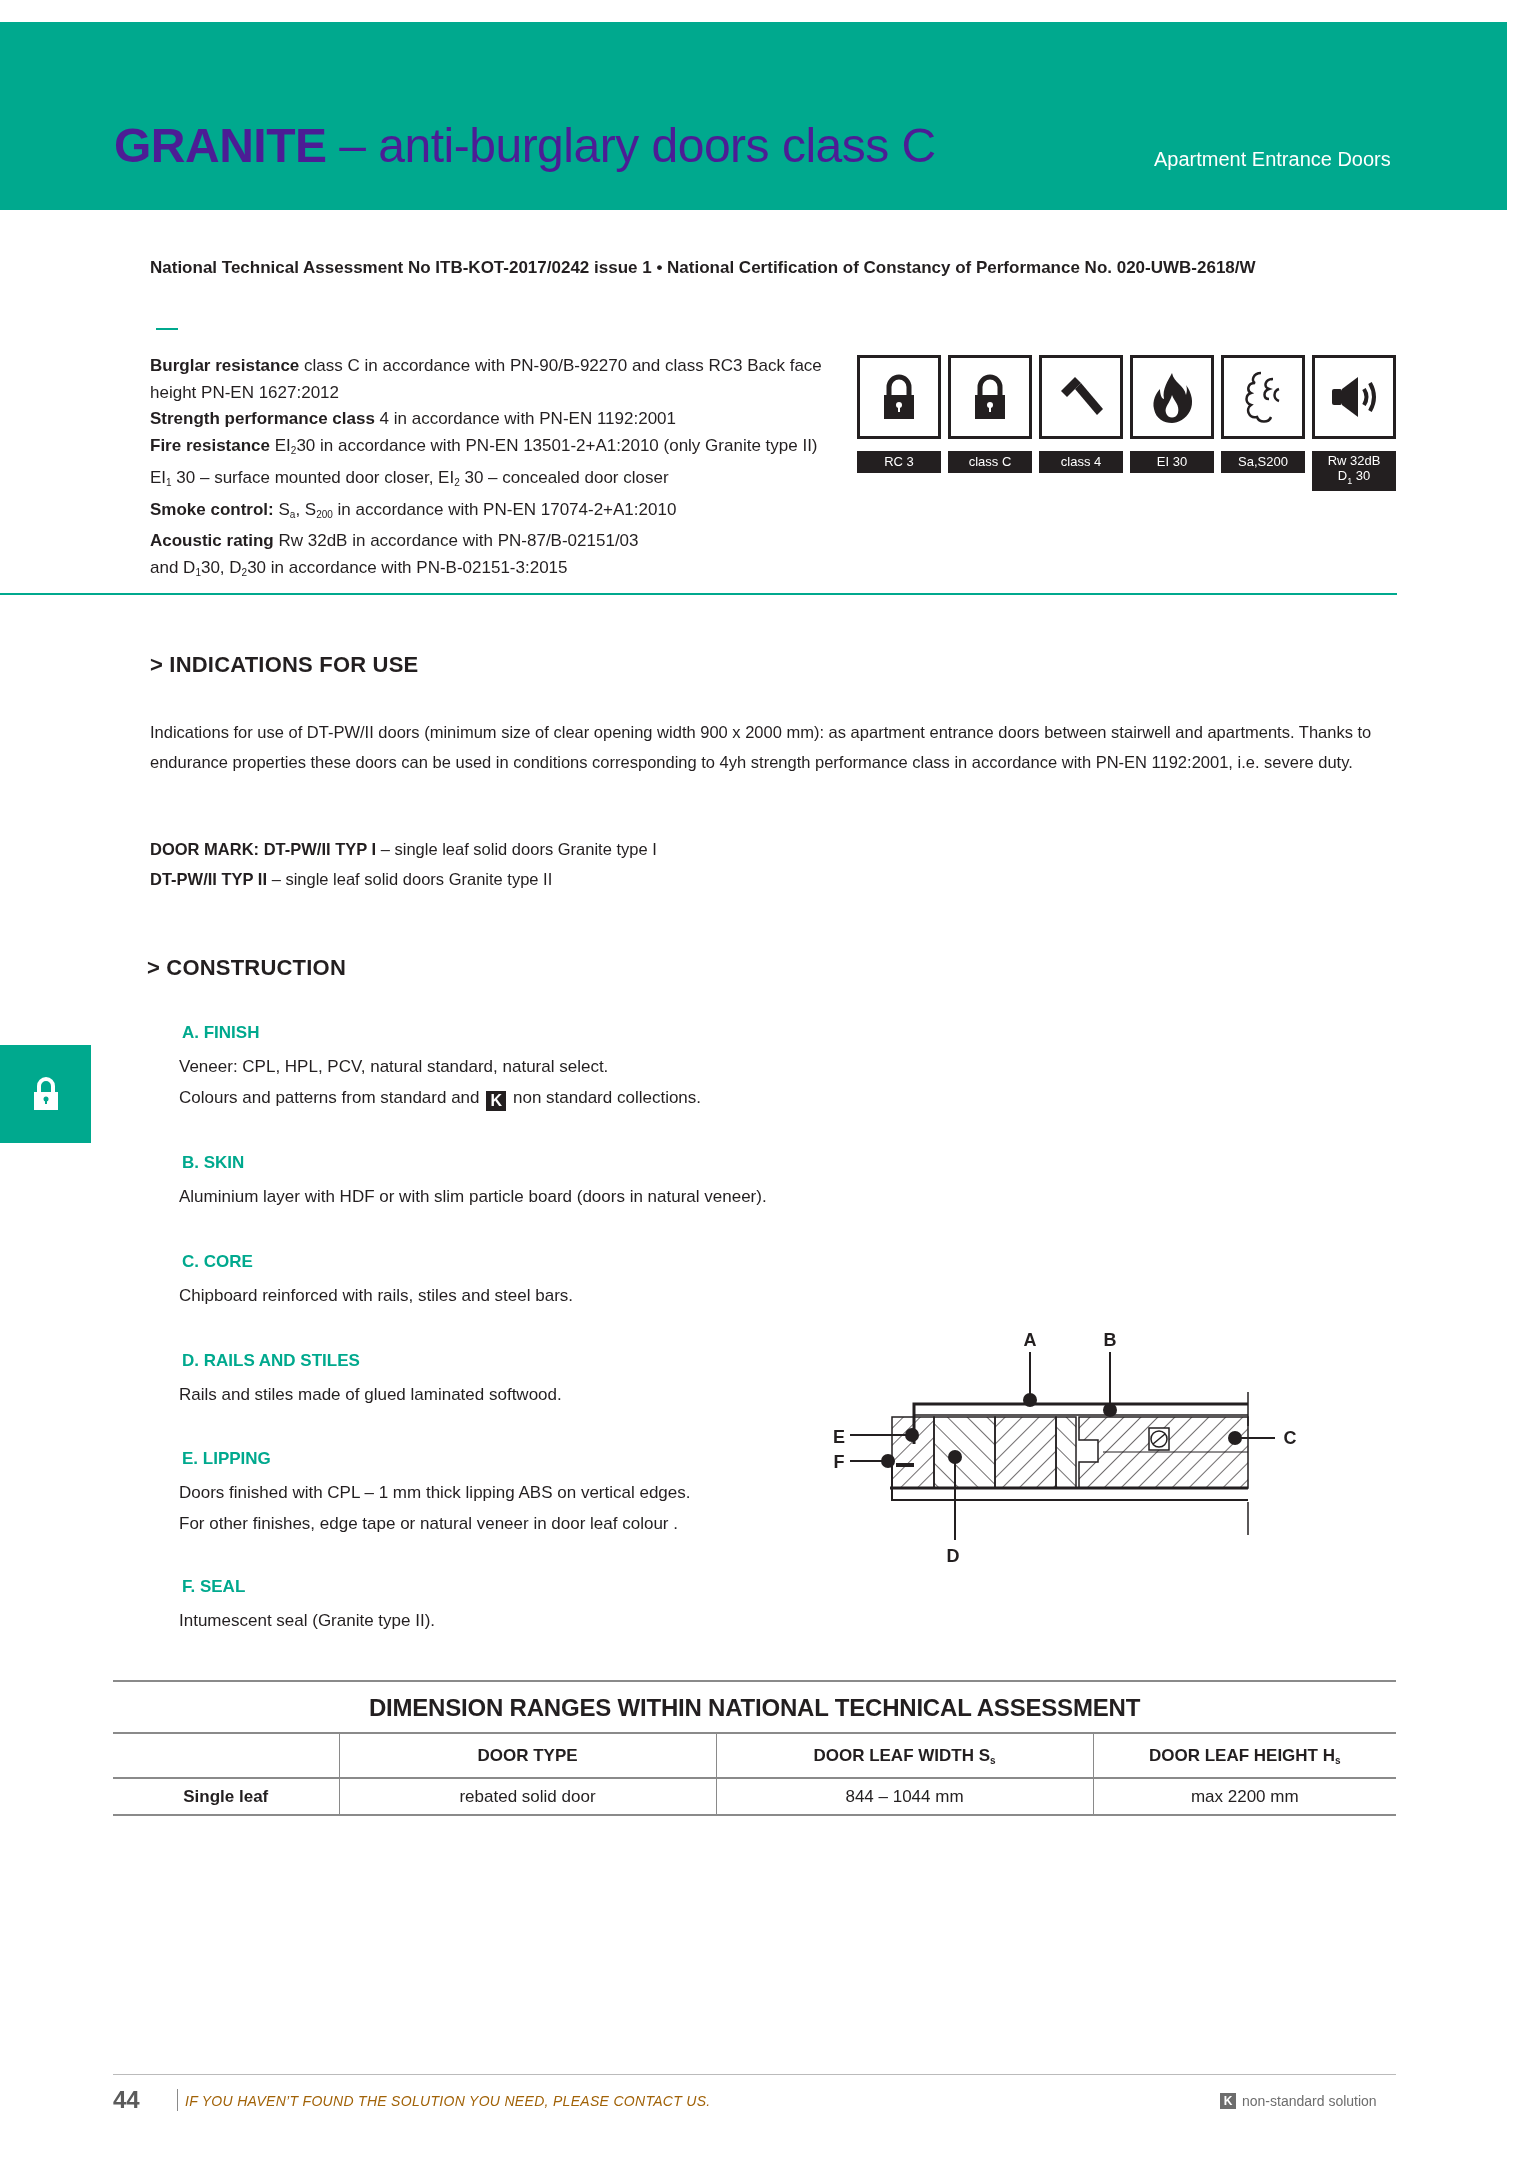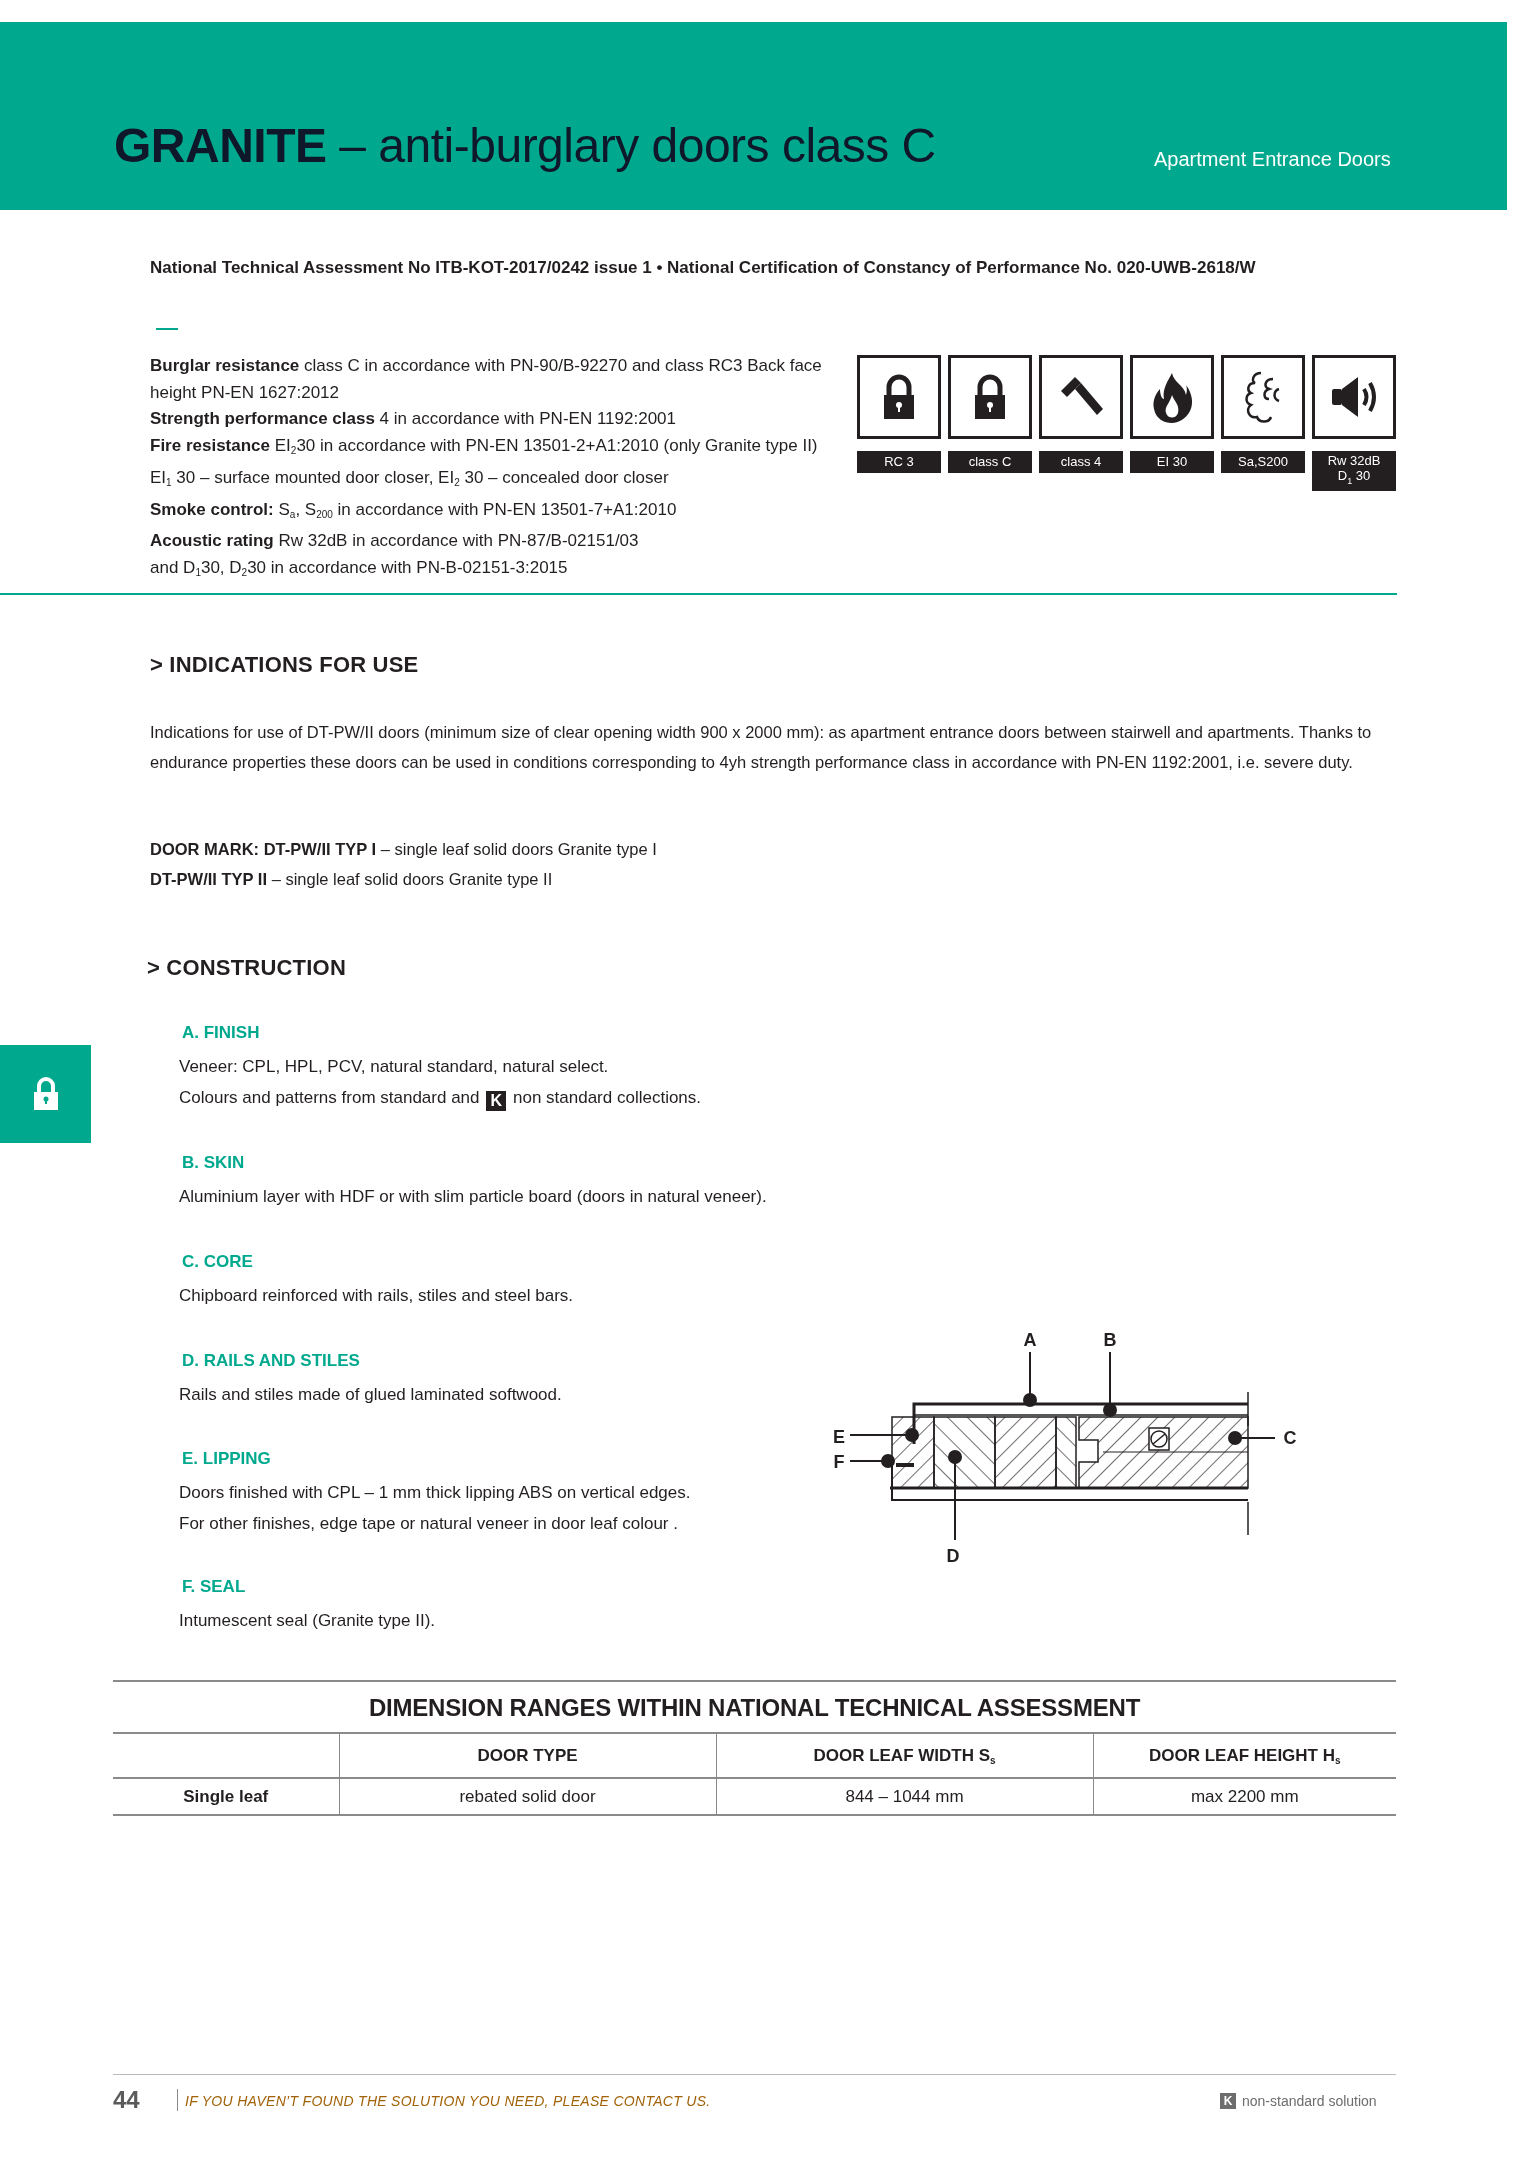--- a/index.html
+++ b/index.html
@@ -1,20 +1,20 @@
 <!DOCTYPE html>
 <html><head>
 <meta charset="utf-8">
 <style>
   * { box-sizing: border-box; margin: 0; padding: 0; }
   html, body { width: 1527px; height: 2160px; background: #ffffff; }
   body { position: relative; font-family: "Liberation Sans", sans-serif; color: #231f20; overflow: hidden; }
 
   .banner { position: absolute; left: 0; top: 22px; width: 1507px; height: 188px; background: #00a98e; }
-  .banner-title { position: absolute; left: 114px; top: 118px; font-size: 48px; color: #0f172a; letter-spacing: -0.5px; white-space: nowrap; }
+  .banner-title { position: absolute; left: 114px; top: 118px; font-size: 48px; color: #4c1d95; letter-spacing: -0.5px; white-space: nowrap; }
   .banner-title b { font-weight: bold; }
   .banner-sub { position: absolute; left: 1154px; top: 148px; font-size: 20px; color: #fff; }
 
   .certs { position: absolute; left: 150px; top: 256px; font-size: 17px; font-weight: bold; line-height: 24px; width: 1260px; }
   .teal-dash { position: absolute; left: 156px; top: 328px; width: 22px; height: 2px; background: #00a98e; }
 
   .props { position: absolute; left: 150px; top: 353px; font-size: 17px; line-height: 26.7px; width: 690px; }
   .props b { font-weight: bold; }
   .props sub { font-size: 10px; vertical-align: -3px; }
 
@@ -72,21 +72,21 @@
 <div class="certs">
   <div>National Technical Assessment No ITB-KOT-2017/0242 issue 1  •  National Certification of Constancy of Performance  No. 020-UWB-2618/W</div>
 </div>
 <div class="teal-dash"></div>
 
 <div class="props">
   <div><b>Burglar resistance</b><span> class C in accordance with PN-90/B-92270 and class RC3 Back face height PN-EN 1627:2012</span></div>
   <div><b>Strength performance class</b><span> 4 in accordance with PN-EN 1192:2001</span></div>
   <div><b>Fire resistance</b><span> EI</span><sub>2</sub><span>30 in accordance with PN-EN 13501-2+A1:2010 (only Granite type II)</span></div>
   <div><span>EI</span><sub>1</sub><span> 30 – surface mounted door closer, EI</span><sub>2</sub><span> 30 – concealed door closer</span></div>
-  <div><b>Smoke control:</b><span> S</span><sub>a</sub><span>, S</span><sub>200</sub><span> in accordance with PN-EN 13501-7+A1:2010</span></div>
+  <div><b>Smoke control:</b><span> S</span><sub>a</sub><span>, S</span><sub>200</sub><span> in accordance with PN-EN 17074-2+A1:2010</span></div>
   <div><b>Acoustic rating</b><span> Rw 32dB in accordance with PN-87/B-02151/03</span></div>
   <div><span> and D</span><sub>1</sub><span>30, D</span><sub>2</sub><span>30 in accordance with PN-B-02151-3:2015</span></div>
 </div>
 
 <div class="icons">
   <div class="icon-cell">
     <div class="icon-box">
       <svg viewBox="0 0 56 56">
           <path d="M18 26 V18 a10 10 0 0 1 20 0 V26" fill="none" stroke="#231f20" stroke-width="5"></path>
           <rect x="13" y="26" width="30" height="24" fill="#231f20"></rect>

